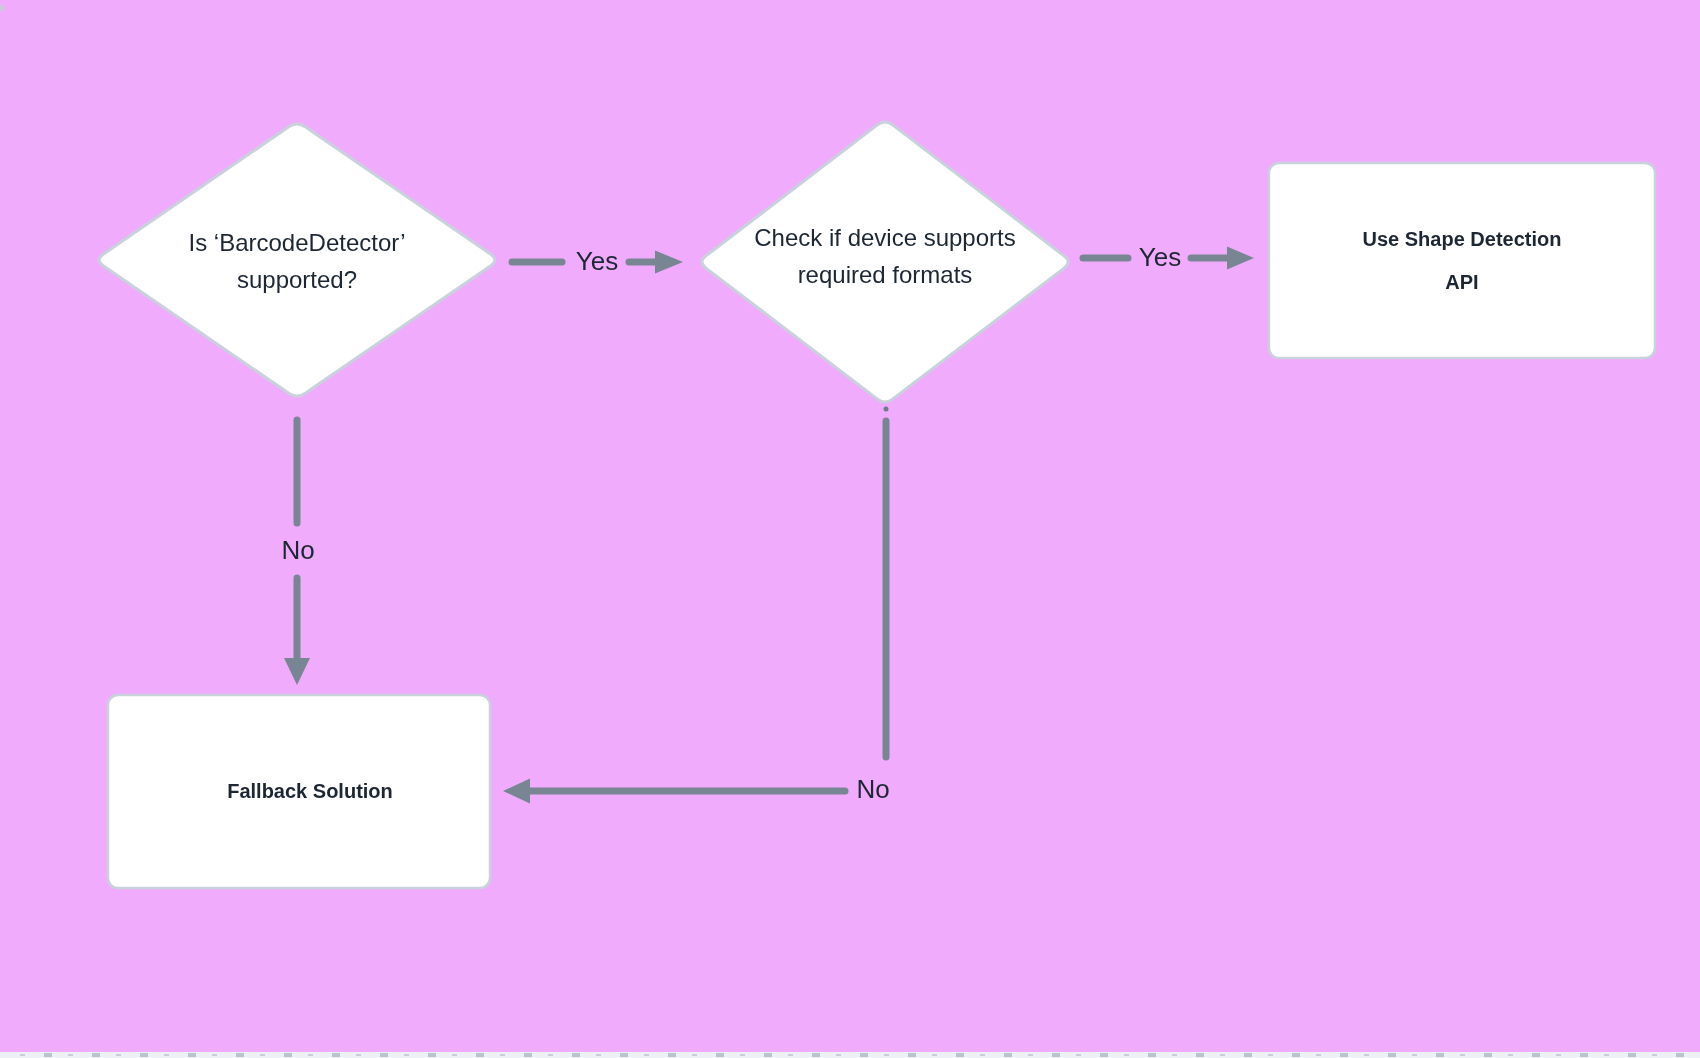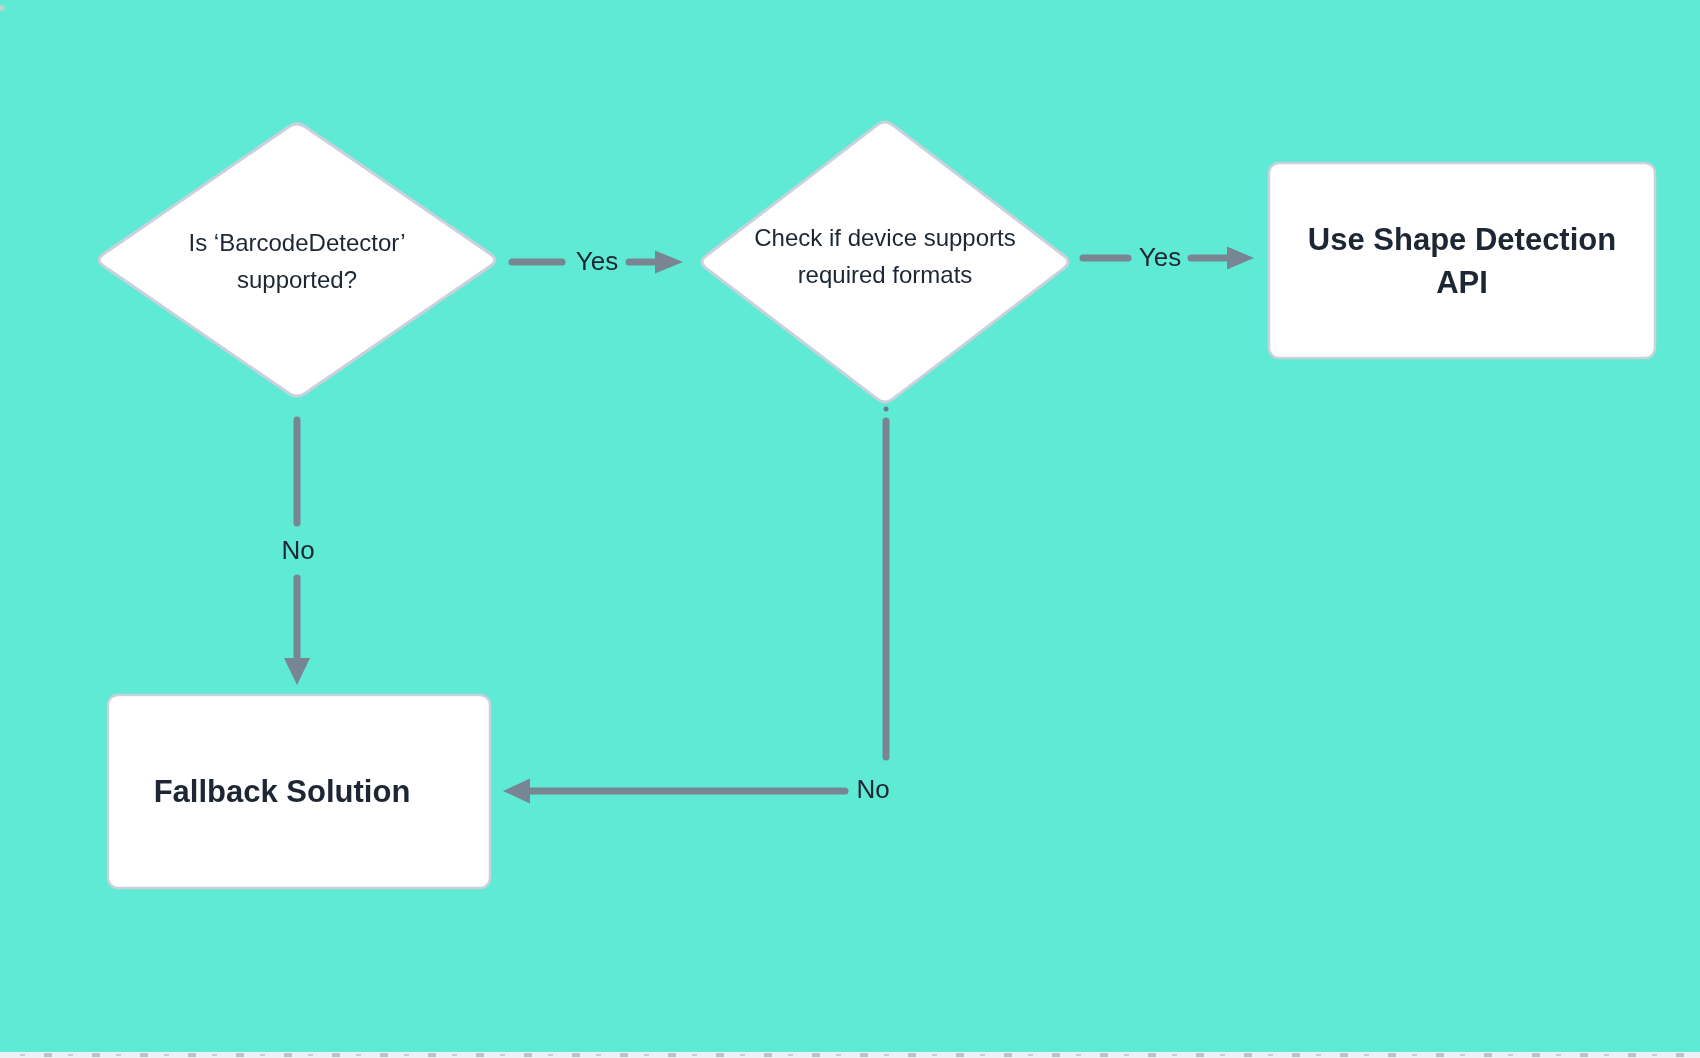--- a/index.html
+++ b/index.html
@@ -5,21 +5,21 @@
   html, body {
     margin: 0;
     padding: 0;
     background: #ffffff;
     font-family: "Liberation Sans", sans-serif;
   }
   .canvas {
     position: relative;
     width: 1700px;
     height: 1058px;
-    background: #5eead4;
+    background: #f0abfc;
     overflow: hidden;
   }
   .flow-svg {
     position: absolute;
     left: 0;
     top: 0;
   }
   .node-label {
     position: absolute;
     transform: translate(-50%, -50%);
@@ -27,21 +27,21 @@
     white-space: pre-line;
     color: #1d2733;
   }
   .diamond-label {
     font-size: 24px;
     line-height: 37px;
     font-weight: 500;
     width: 420px;
   }
   .box-label {
-    font-size: 31px;
+    font-size: 20px;
     line-height: 43px;
     font-weight: 600;
     width: 380px;
   }
   .edge-label {
     position: absolute;
     transform: translate(-50%, -50%);
     color: #1d2733;
     font-size: 26px;
     font-weight: 400;
@@ -120,21 +120,21 @@
 
   <div class="node-label diamond-label" style="left:297px; top:261px;">Is ‘BarcodeDetector’
 supported?</div>
 
   <div class="node-label diamond-label" style="left:885px; top:256px;">Check if device supports
 required formats</div>
 
   <div class="node-label box-label" style="left:1462px; top:261px;">Use Shape Detection
 API</div>
 
-  <div class="node-label box-label" style="left:282px; top:791px;">Fallback Solution</div>
+  <div class="node-label box-label" style="left:310px; top:791px;">Fallback Solution</div>
 
   <div class="edge-label" style="left:597px; top:261px;">Yes</div>
 
   <div class="edge-label" style="left:1160px; top:257px;">Yes</div>
 
   <div class="edge-label" style="left:298px; top:550px;">No</div>
 
   <div class="edge-label" style="left:873px; top:789px;">No</div>
 
   <div class="corner-speck"></div>

